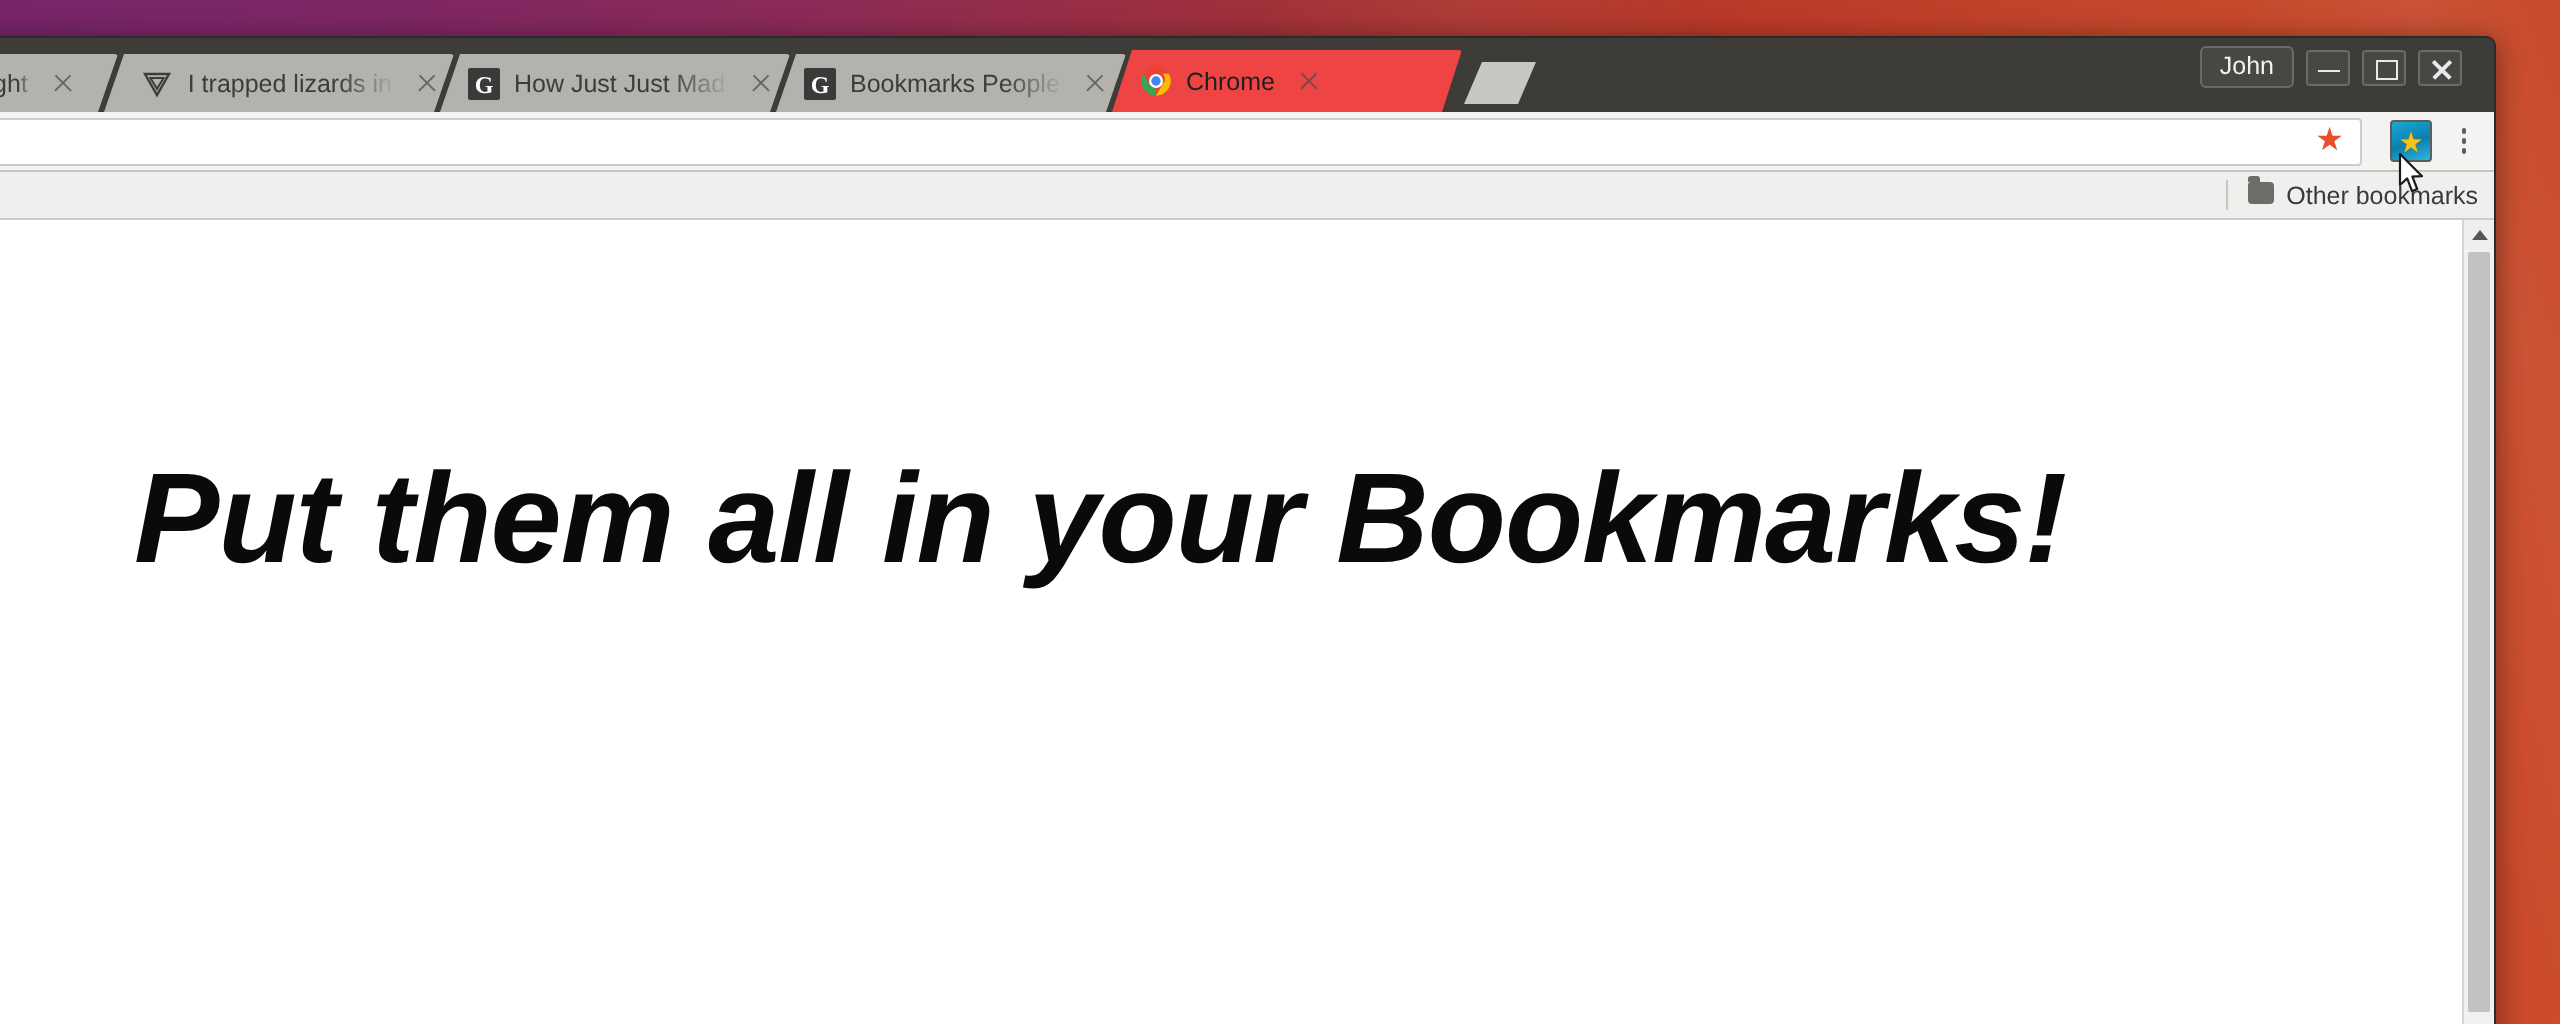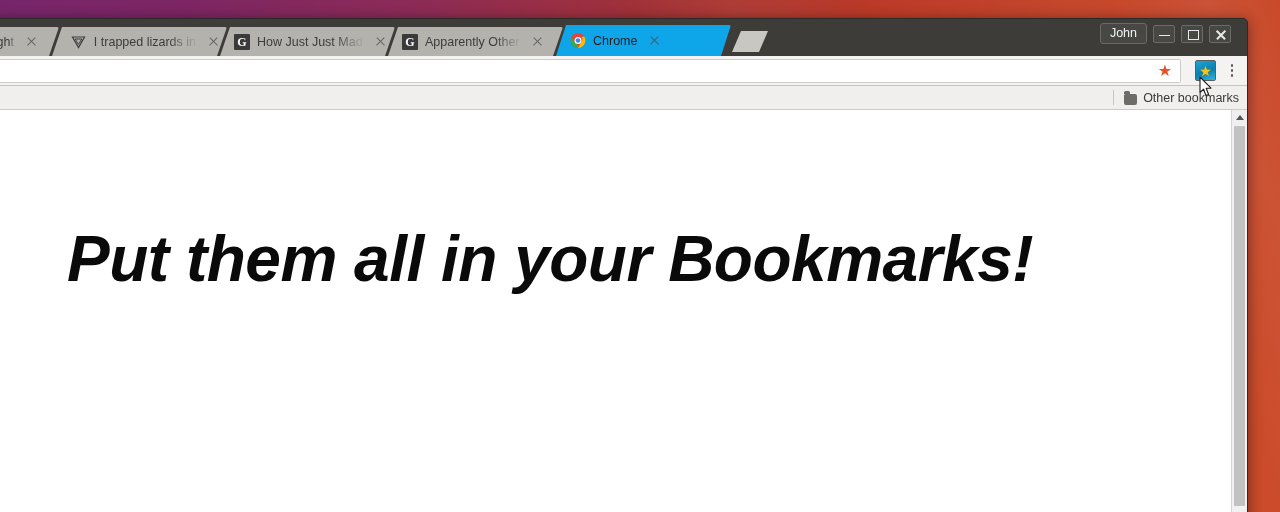--- a/index.html
+++ b/index.html
@@ -87,21 +87,21 @@
   }
   .tab .closex::before, .tab .closex::after {
     content: ""; position: absolute;
     left: 2px; top: 7px; width: 11px; height: 1.4px;
     background: #4a4a4a;
   }
   .tab .closex::before { transform: rotate(45deg); }
   .tab .closex::after  { transform: rotate(-45deg); }
 
   .tab.active {
-    background: #0ea5e9;
+    background: #ef4444;
     color: #1f1f1f;
     height: 31px;
     z-index: 8;
   }
   .tab.active .title { max-width: 140px; -webkit-mask-image: none; mask-image: none; }
 
   
   .newtab {
     width: 36px; height: 21px;
     margin-left: 8px; margin-bottom: 4px;
@@ -216,21 +216,21 @@
     padding-right: 8px;
     font-size: 12.5px;
     color: #3a3a38;
     position: relative;
   }
   .bb-sep {
     width: 1px; height: 15px;
     background: #c8c6c2;
     margin-right: 10px;
   }
-  .bb-item { display: flex; align-items: flex-end; gap: 6px; cursor: pointer; }
+  .bb-item { display: flex; align-items: flex-start; gap: 6px; cursor: pointer; }
   .folder-ico {
     width: 13px; height: 11px;
     background: #6e6c69;
     border-radius: 1.5px 2px 2px 2px;
     position: relative;
   }
   .folder-ico::before {
     content: ""; position: absolute;
     left: 0; top: -2.5px; width: 6px; height: 3px;
     background: #6e6c69; border-radius: 1.5px 1.5px 0 0;
@@ -331,21 +331,21 @@
         <div class="closex"></div>
       </div>
 
       <div class="tab" style="width:175px;">
         <span class="favicon">
           <svg width="16" height="16" viewBox="0 0 16 16">
               <rect width="16" height="16" rx="1" fill="#3a3a3a"></rect>
               <text x="8" y="12.3" font-family="Liberation Serif, serif" font-size="12" font-weight="bold" fill="#fff" text-anchor="middle">G</text>
             </svg>
         </span>
-        <div class="title">Apparently Other</div>
+        <div class="title">Bookmarks People</div>
         <div class="closex"></div>
       </div>
 
       <div class="tab active" style="width:175px;">
         <span class="favicon">
           <svg width="17" height="17" viewBox="0 0 48 48">
             <circle cx="24" cy="24" r="22" fill="#ea4335"></circle>
             <path d="M24 2a22 22 0 0 1 19.1 11H24a11 11 0 0 0-9.5 5.5z" fill="#ea4335"></path>
             <path d="M43.1 13A22 22 0 0 1 24 46l9.5-16.5A11 11 0 0 0 34 13z" fill="#fbbc05"></path>
             <path d="M24 46A22 22 0 0 1 4.9 13l9.6 16.5A11 11 0 0 0 24 35z" fill="#34a853"></path>

